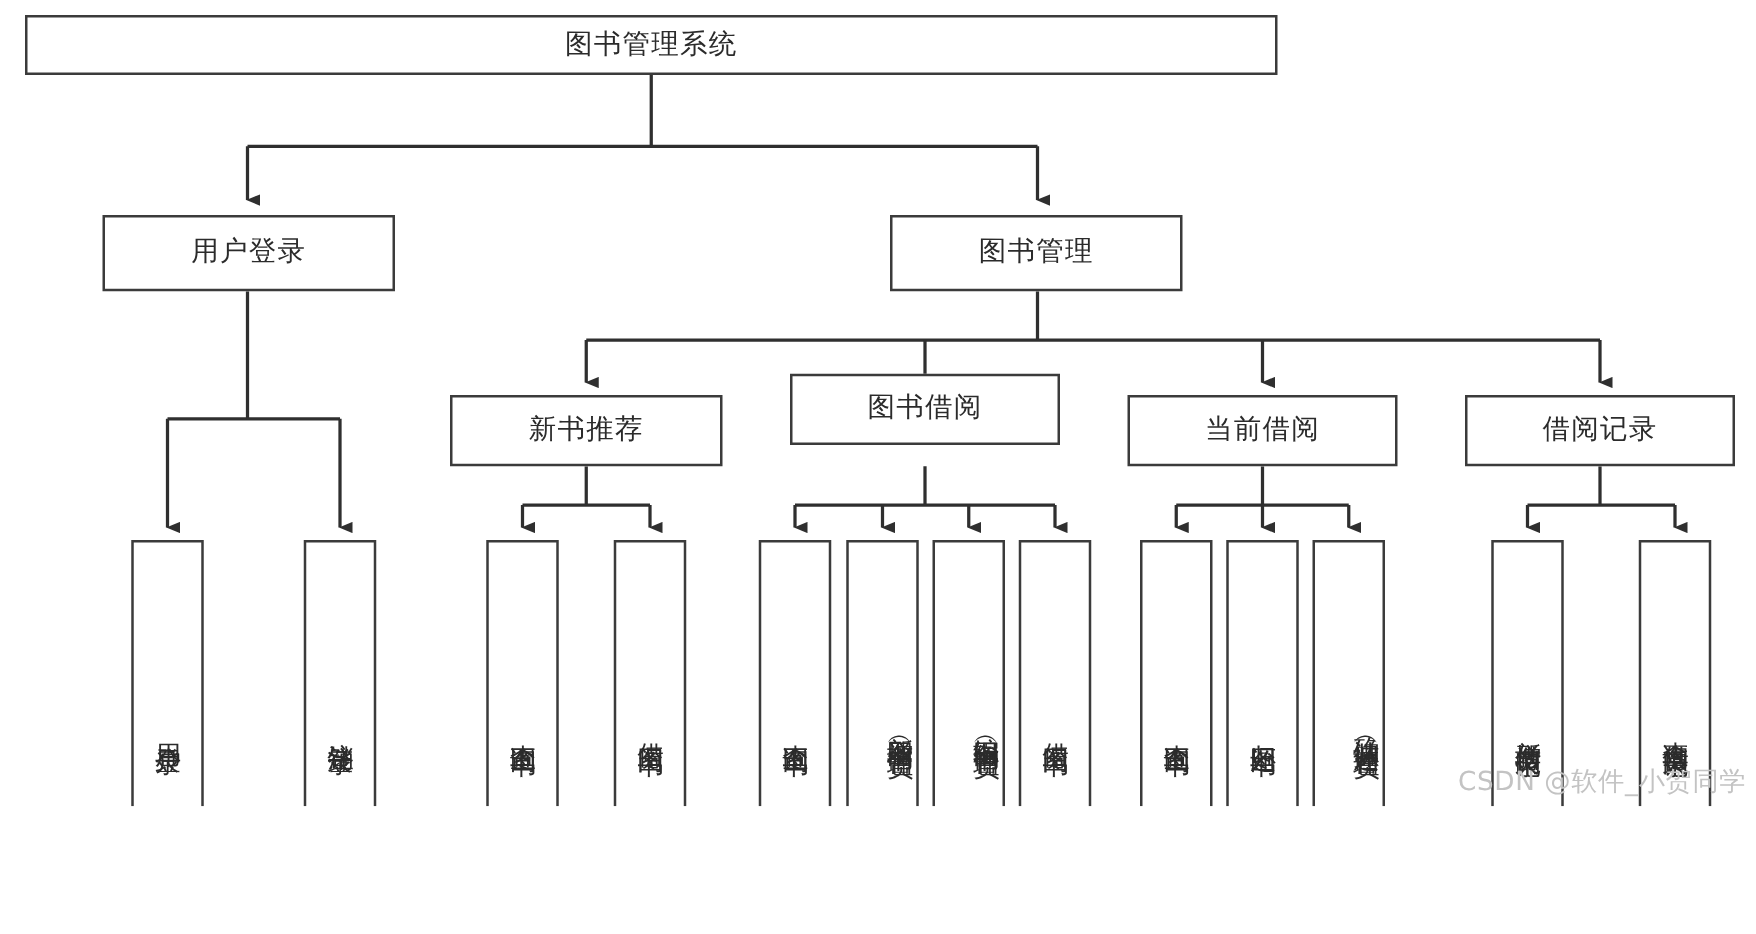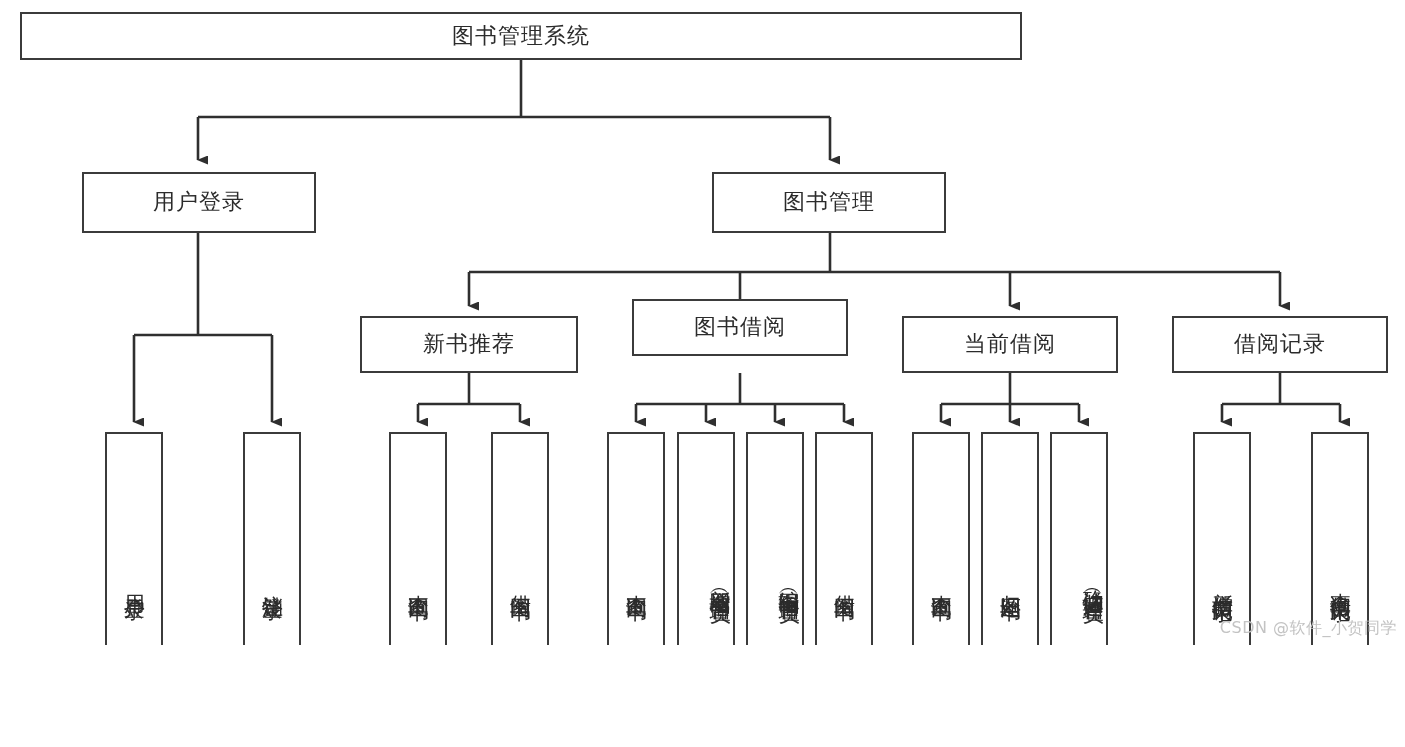--- a/index.html
+++ b/index.html
@@ -56,21 +56,21 @@
     align-items: center;
   }
   .node-label {
     display: block;
     white-space: nowrap;
   }
   #watermark {
     position: absolute;
     right: 8px;
     bottom: 6px;
-    font-size: 16px;
+    font-size: 21px;
     color: #c3c3c3;
     letter-spacing: 0.5px;
     z-index: 5;
     white-space: nowrap;
   }
 </style>
 </head>
 <body>
 
 <div id="canvas">

